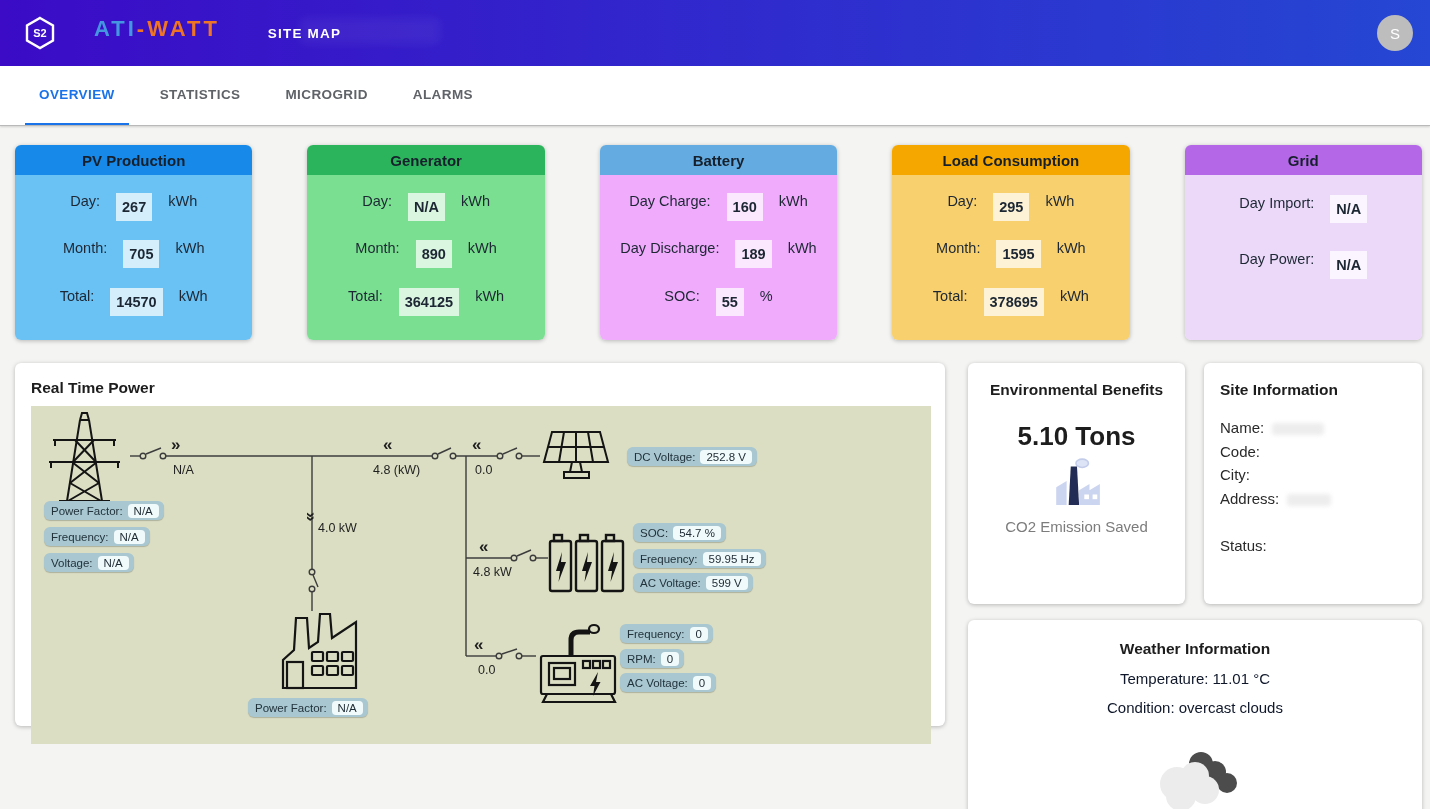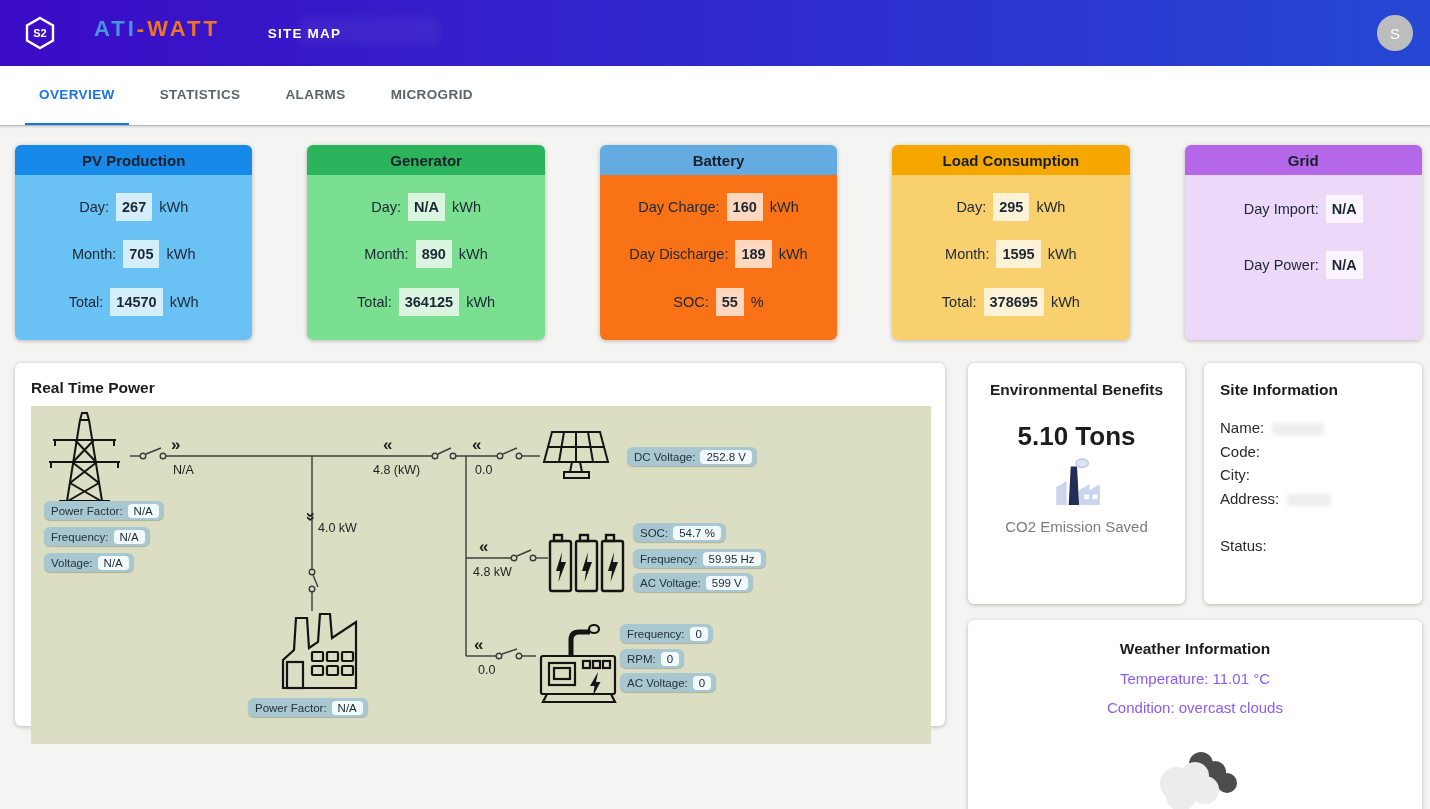--- a/index.html
+++ b/index.html
@@ -29,21 +29,21 @@
 
   
   .content { padding:19px 8px 0 15px; }
   .cards-row { display:grid; grid-template-columns:repeat(5,1fr); gap:55px; }
   .stat-card { border-radius:6px; box-shadow:0 1px 4px rgba(0,0,0,.25); overflow:hidden; height:195px;
                display:flex; flex-direction:column; }
   .stat-header { height:30px; display:flex; align-items:center; justify-content:center;
                  font-size:15px; font-weight:bold; color:#16202c; }
   .stat-body { flex:1; display:flex; flex-direction:column; justify-content:space-around;
                align-items:center; padding:8px 0 14px; }
-  .stat-row { font-size:14.5px; color:#1c2733; display:flex; align-items:center; gap:7px; }
+  .stat-row { font-size:14.5px; color:#1c2733; display:flex; gap:16px; }
   .sr-value { background:rgba(255,255,255,.72); border-radius:0; padding:6px 6px; font-weight:bold; }
   .sr-unit:empty { display:none; }
 
   .row2 { display:flex; margin-top:23px; gap:23px; }
 
   
   .rt-card { width:930px; height:363px; background:#fff; border-radius:6px;
              box-shadow:0 1px 4px rgba(0,0,0,.25); padding:16px; }
   .rt-title { font-size:15.5px; font-weight:bold; color:#1d1d1d; margin-bottom:9px; }
   .diagram { position:relative; width:900px; height:338px; background:#dbdec3; }
@@ -66,21 +66,21 @@
   .site-title { font-size:15.5px; font-weight:bold; color:#1d1d1d; }
   .site-fields { margin-top:17px; font-size:15px; color:#2a2a2a; line-height:1.58; }
   .site-field { position:relative; }
   .site-field.status-gap { margin-top:23px; }
   .redacted-val { display:inline-block; width:52px; height:12px; margin-left:8px;
                   background:#ededed; filter:blur(2px); border-radius:3px; vertical-align:middle; }
 
   .weather-card { margin-top:16px; background:#fff; border-radius:6px;
                   box-shadow:0 1px 4px rgba(0,0,0,.25); padding:20px 16px; height:260px; text-align:center; }
   .weather-title { font-size:15.5px; font-weight:bold; color:#1d1d1d; }
-  .weather-line { font-size:15px; color:#8b5cf6; margin-top:12px; }
+  .weather-line { font-size:15px; color:#0f172a; margin-top:12px; }
   .weather-icon { margin-top:26px; }
 </style>
 </head>
 <body>
 
 <div class="navbar" style="background: linear-gradient(90deg, rgb(59, 11, 198) 0%, rgb(37, 71, 211) 100%);">
   <div class="logo-wrap">
     <svg width="32" height="34" viewBox="0 0 32 34">
       <polygon points="16,2 29,9.5 29,24.5 16,32 3,24.5 3,9.5" fill="none" stroke="#ffffff" stroke-width="2.4"></polygon>
       <text x="16" y="21" text-anchor="middle" font-size="11" font-weight="bold" fill="#ffffff">S2</text>
@@ -88,22 +88,22 @@
     <div class="brand"><span class="b-ati">ATI</span><span class="b-watt">-WATT</span></div>
   </div>
   <div class="nav-title">SITE MAP</div>
   <div class="nav-redacted"></div>
   <div class="avatar">S</div>
 </div>
 
 <div class="tabbar">
   <div class="tab active">OVERVIEW</div>
   <div class="tab">STATISTICS</div>
+  <div class="tab">MICROGRID</div>
   <div class="tab">ALARMS</div>
-  <div class="tab">MICROGRID</div>
 </div>
 
 <div class="content">
 
   <div class="cards-row">
 
     <div class="stat-card">
       <div class="stat-header" style="background: rgb(23, 137, 232);">PV Production</div>
       <div class="stat-body" style="background: rgb(106, 193, 244);">
         <div class="stat-row">
@@ -140,21 +140,21 @@
         <div class="stat-row">
             <span>Total:</span>
             <span class="sr-value">364125</span>
             <span class="sr-unit">kWh</span>
           </div>
       </div>
     </div>
 
     <div class="stat-card">
       <div class="stat-header" style="background: rgb(99, 171, 224);">Battery</div>
-      <div class="stat-body" style="background: #f97316;">
+      <div class="stat-body" style="background: #f0abfc;">
         <div class="stat-row">
             <span>Day Charge:</span>
             <span class="sr-value">160</span>
             <span class="sr-unit">kWh</span>
           </div>
         <div class="stat-row">
             <span>Day Discharge:</span>
             <span class="sr-value">189</span>
             <span class="sr-unit">kWh</span>
           </div>

